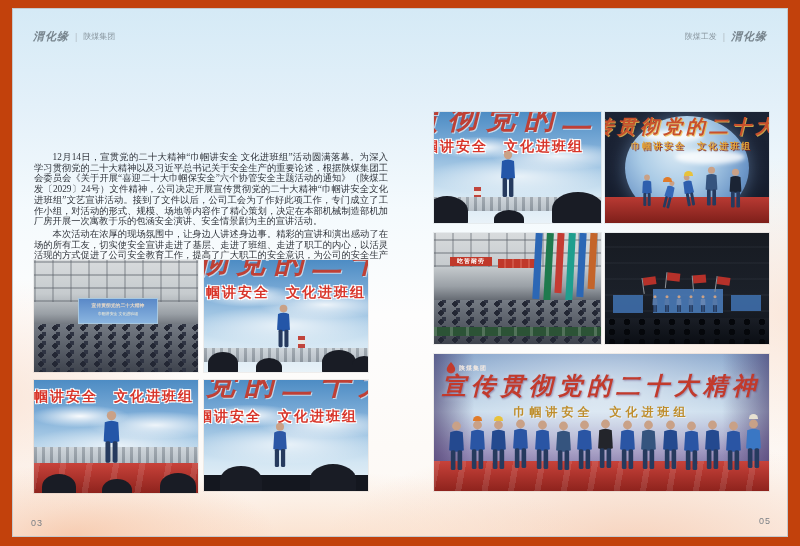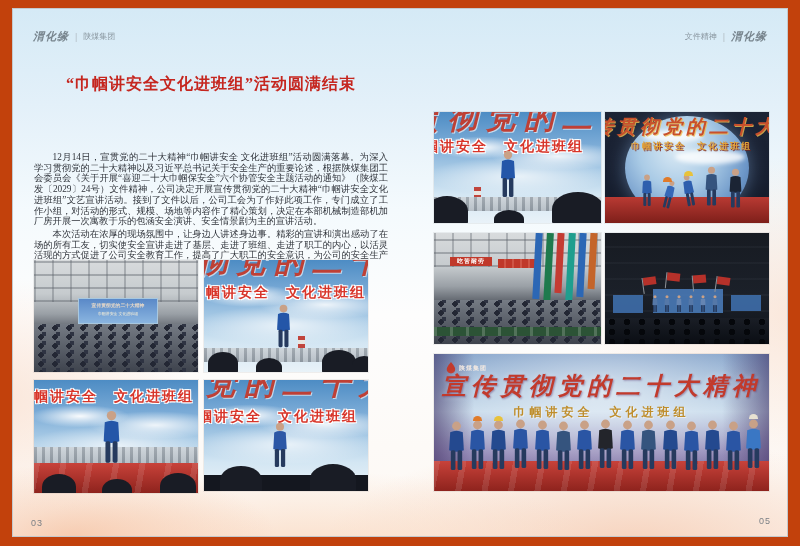--- a/index.html
+++ b/index.html
@@ -102,27 +102,26 @@
 
 <div class="sheet">
   <div class="frame">
 
     <div class="hdr hdr-left">
       <span class="logo">渭化缘</span>
       <span class="bar">|</span>
       <span>陕煤集团</span>
     </div>
     <div class="hdr hdr-right">
-      <span>文件精神</span>
+      <span>陕煤工发</span>
       <span class="bar">|</span>
       <span class="logo">渭化缘</span>
     </div>
 
     <div class="title">
-      <div class="t2">“巾帼讲安全文化进班组”活动圆满结束</div>
     </div>
     <div class="bodytext">
       <p>12月14日，宣贯党的二十大精神“巾帼讲安全 文化进班组”活动圆满落幕。为深入学习贯彻党的二十大精神以及习近平总书记关于安全生产的重要论述，根据陕煤集团工会委员会《关于开展“喜迎二十大巾帼保安全”六个协管安全主题活动的通知》（陕煤工发〔2029〕24号）文件精神，公司决定开展宣传贯彻党的二十大精神“巾帼讲安全文化进班组”文艺宣讲活动。接到了文件以后，公司工会为了作好此项工作，专门成立了工作小组，对活动的形式、规模、场地等内容作了精心策划，决定在本部机械制造部机加厂房开展一次寓教于乐的包涵安全演讲、安全情景剧为主的宣讲活动。</p>
       <p>本次活动在浓厚的现场氛围中，让身边人讲述身边事。精彩的宣讲和演出感动了在场的所有工友，切实使安全宣讲走进了基层、走进了班组、走进了职工的内心，以活灵活现的方式促进了公司安全教育工作，提高了广大职工的安全意识，为公司的安全生产起到了积极的作用。</p>
     </div>
 
     <svg width="0" height="0" style="position:absolute">
       <symbol id="person" viewBox="0 0 20 50">
         <circle cx="10" cy="5" r="4.2" fill="#c9a187"></circle>
         <path d="M4 11 Q10 8 16 11 L17 28 Q10 31 3 28 Z" fill="currentColor"></path>

